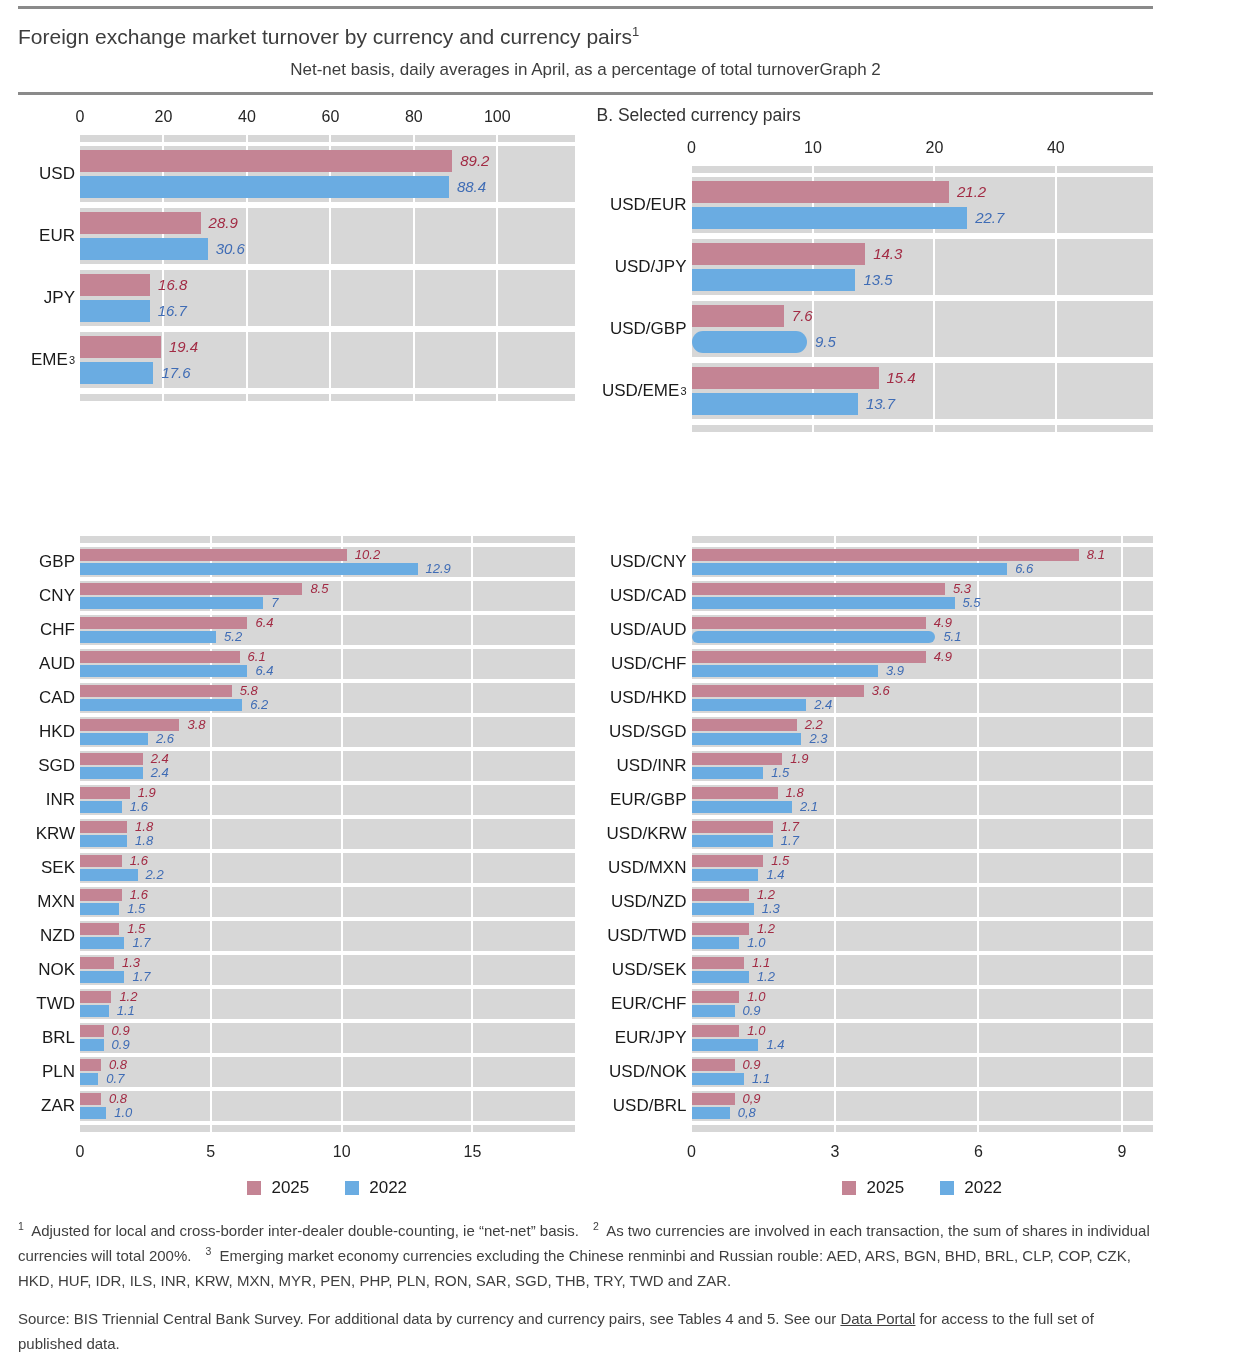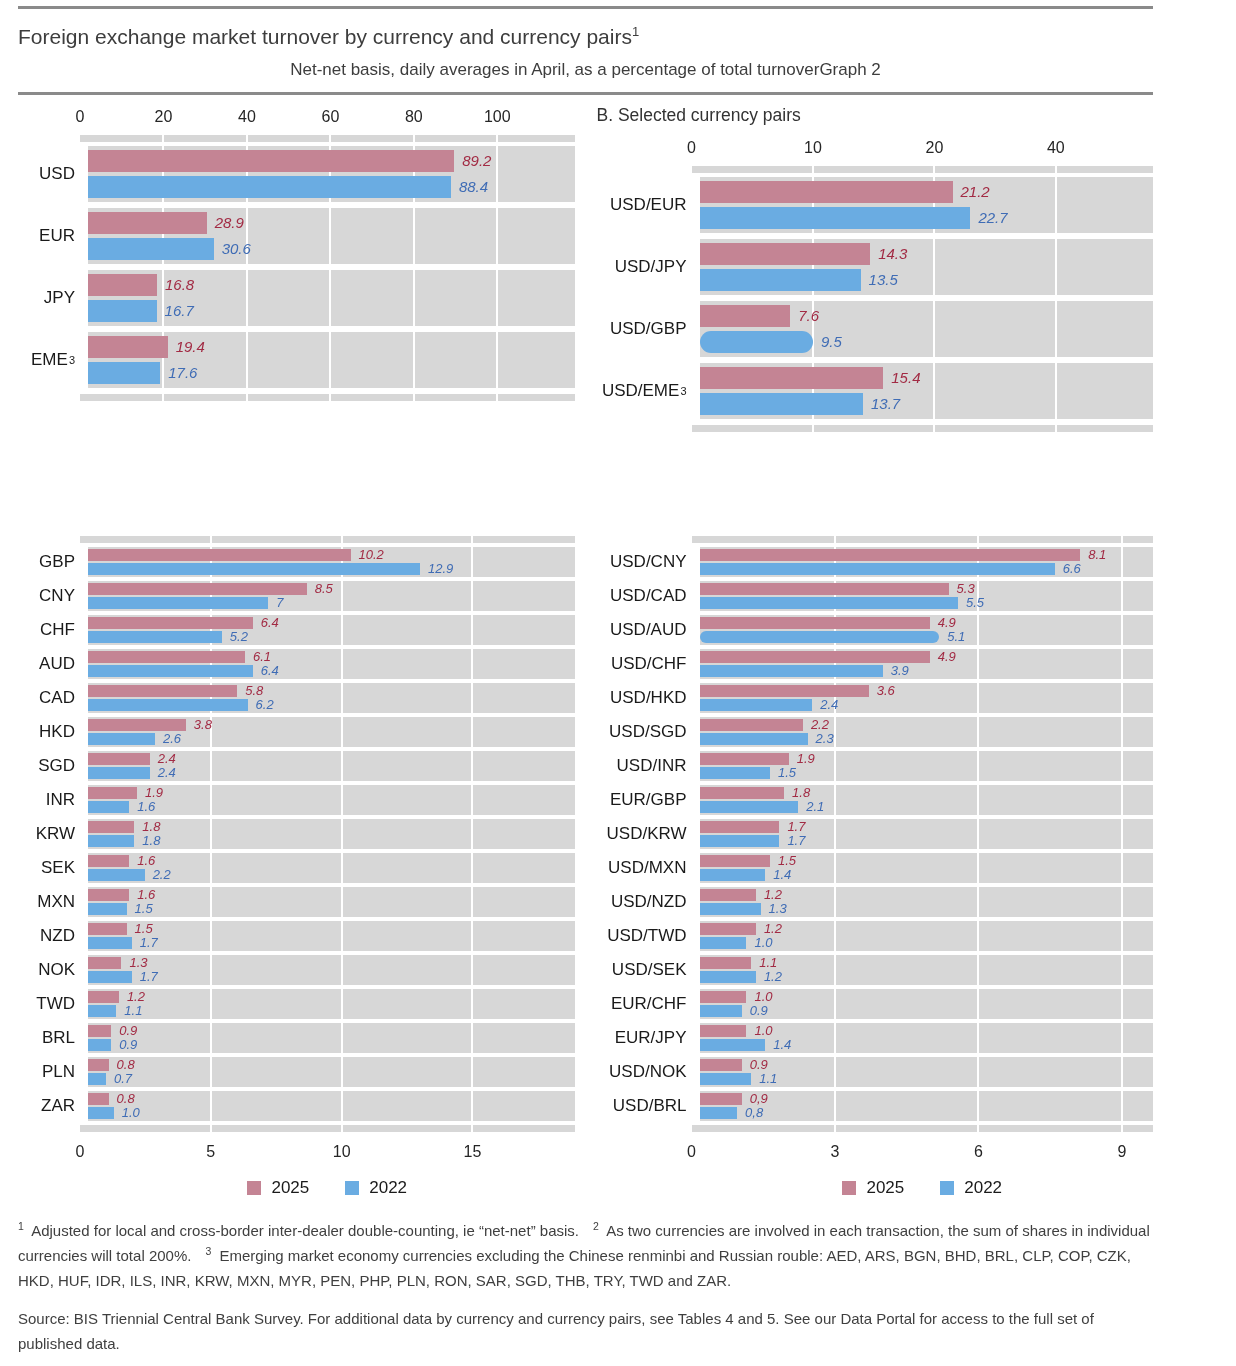--- a/index.html
+++ b/index.html
@@ -21,40 +21,40 @@
   .axis-row { position:relative; height:24px; margin-left:var(--labelw); font-size:16px; color:#262626; }
   .axis-row .tick { position:absolute; top:0; line-height:24px; transform:translateX(-50%); }
   .axis-top { margin-bottom:6px; }
   .axis-bottom { margin-top:8px; }
   .plot { position:relative; }
   .strip { height:7px; background:var(--plotbg,#d7d7d7); margin-left:var(--labelw); }
   .strip.top { margin-bottom:4px; }
   .row { display:flex; margin-bottom:var(--rowgap); }
   .row-label { width:var(--labelw); box-sizing:border-box; display:flex; align-items:center; justify-content:flex-end; padding-right:5px; font-size:17px; color:#1a1a1a; }
   .row-label sup { font-size:11px; margin-left:1px; }
-  .band { flex:1; position:relative; height:var(--bandh); background:var(--plotbg,#d7d7d7); display:flex; flex-direction:column; justify-content:center; row-gap:var(--bargap);margin-left:8px; }
+  .band { flex:1; position:relative; height:var(--bandh); background:var(--plotbg,#d7d7d7); display:flex; flex-direction:column; justify-content:center; row-gap:var(--bargap); }
   .bar { height:var(--barh); position:relative; z-index:2; }
   .bar-2025 { background:var(--c2025,#c48494); }
   .bar-2022 { background:var(--c2022,#6aace2); }
   .val { position:absolute; left:100%; margin-left:8px; top:50%; transform:translateY(-52%); font-style:italic; white-space:nowrap; }
   .size-large .val { font-size:15px; }
   .size-small .val { font-size:13px; }
   .val-2025 { color:var(--v2025,#a22b44); }
   .val-2022 { color:var(--v2022,#3f6cb5); }
   .gridlines { position:absolute; left:var(--labelw); right:0; top:0; bottom:0; z-index:1; pointer-events:none; }
   .gl { position:absolute; top:0; bottom:0; width:2px; background:#fff; transform:translateX(-50%); }
   .legend { margin-left:var(--labelw); margin-top:14px; display:flex; justify-content:center; align-items:center; column-gap:36px; }
   .legend-item { display:flex; align-items:center; column-gap:10px; font-size:17px; color:#1a1a1a; }
   .swatch { width:14px; height:14px; display:inline-block; }
   .footnotes { font-size:15px; color:#3f3f3f; line-height:1.68; margin:20px 0 0; }
   .footnotes sup { font-size:10.5px; }
   .fn-sup { margin:0 4px 0 14px; }
   .fn-sup:first-child { margin-left:0; }
   .source { font-size:15px; color:#3f3f3f; line-height:1.68; margin:12px 0 0; }
-  .portal-link { color:inherit; cursor:pointer; }
+  .portal-link { color:inherit; text-decoration:underline; cursor:pointer; }
 </style>
 </head>
 <body>
 
 <div class="page" style="--c2025: #c48494; --c2022: #6aace2; --v2025: #a22b44; --v2022: #3f6cb5; --plotbg: #d7d7d7; --rule: #8a8a8a;">
   <div class="rule rule-top"></div>
 
   <h1 class="title"><span>Foreign exchange market turnover by currency and currency pairs</span><sup>1</sup></h1>
 
   <div class="subtitle-row">
@@ -411,21 +411,21 @@
       </section>
     <section class="panel size-small" style="--labelw: 95px;">
         <div class="plot">
           <div class="strip top"></div>
           <div class="row">
             <div class="row-label">USD/CNY</div>
             <div class="band">
               <div class="bar bar-2025" style="width: 83.9378%;">
                 <span class="val val-2025">8.1</span>
               </div>
-              <div class="bar bar-2022" style="width: 68.3938%; padding-left: 45px;">
+              <div class="bar bar-2022" style="width: 68.3938%;">
                 <span class="val val-2022">6.6</span>
               </div>
             </div>
           </div>
           <div class="row">
             <div class="row-label">USD/CAD</div>
             <div class="band">
               <div class="bar bar-2025" style="width: 54.9223%;">
                 <span class="val val-2025">5.3</span>
               </div>

